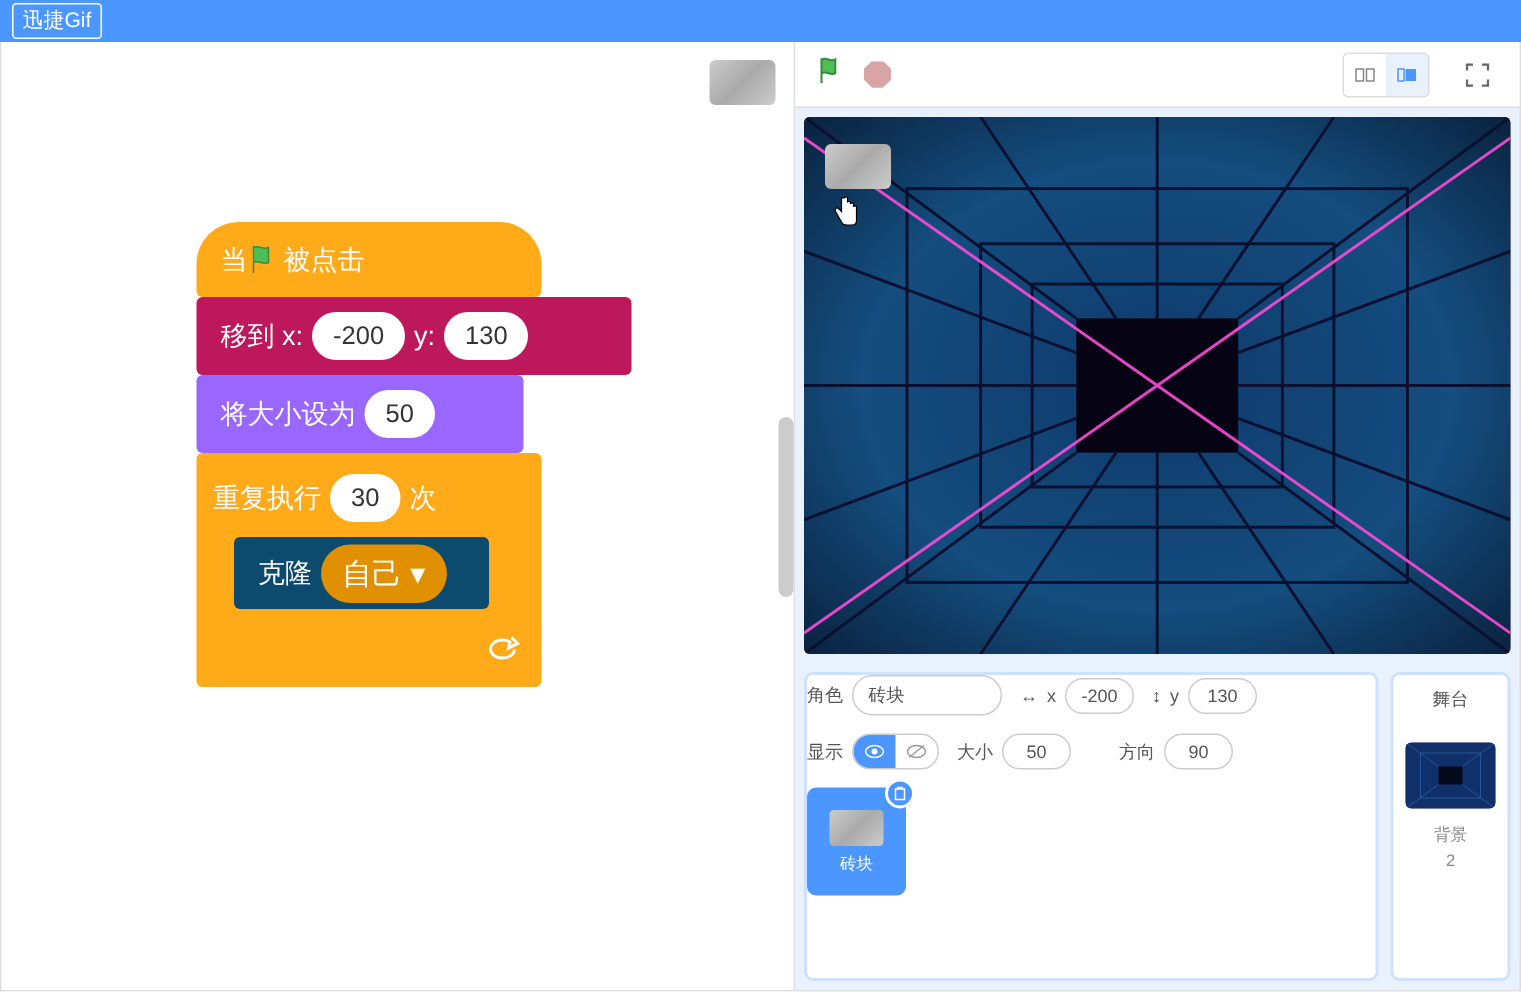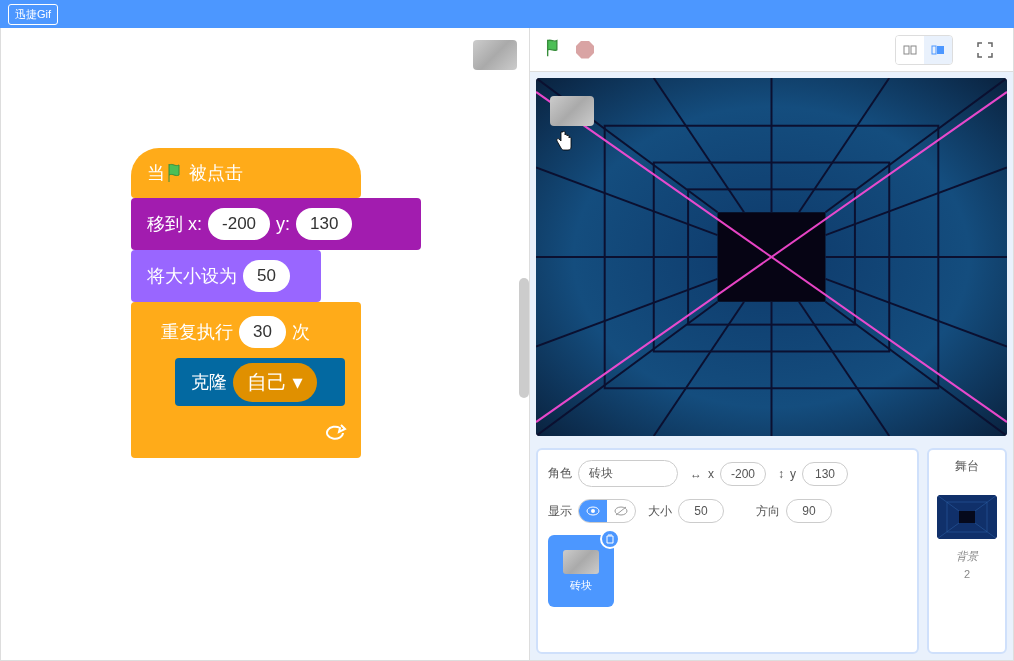--- a/index.html
+++ b/index.html
@@ -1,35 +1,35 @@
 <!DOCTYPE html>
 <html><head>
   <meta charset="utf-8">
   <style>
     * { box-sizing: border-box; margin: 0; padding: 0; font-family: "Microsoft YaHei", sans-serif; }
     body { background: #fff; width: 1014px; height: 661px; overflow: hidden; }
     
     .titlebar { height: 28px; background: #4C97FF; display: flex; align-items: center; padding: 0 8px; }
-    .titlebar-badge { padding: 2px 6px; border: 1px solid #fff; border-radius: 3px; color: #fff; font-size: 11px; }
+    .titlebar-badge { padding: 2px 6px; border: 1px solid #fff; border-radius: 3px; color: #fff; font-size: 14px; }
     
     .main { display: flex; height: 633px; }
     
     .editor-pane { width: 530px; background: #f9f9f9; position: relative; border: 1px solid #ddd; border-top: none; }
     .editor-canvas { position: absolute; inset: 0; background: #fff; }
     
     .sprite-thumb-tr { position: absolute; top: 12px; right: 12px; width: 44px; height: 30px; background: linear-gradient(135deg,#ccc,#aaa,#ccc); border-radius: 4px; }
     
     
     .blocks { position: absolute; top: 120px; left: 130px; }
     .blk { position: relative; color: #fff; font-size: 18px; font-weight: 500; display: flex; align-items: center; padding: 12px 16px; }
     .blk-hat { background: #FFAB19; border-radius: 28px 28px 4px 4px; width: 230px; height: 50px; }
-    .blk-motion { background: #a21caf; border-radius: 4px; width: 290px; height: 52px; }
-    .blk-looks { background: #9966FF; border-radius: 4px; width: 190px; height: 52px; }
-    .blk-control { background: #FFAB19; border-radius: 4px; width: 230px; padding: 14px 16px 52px 30px; }
-    .blk-clone { background: #0369a1; border-radius: 4px; width: 170px; height: 48px; margin-top: 10px; margin-left: 14px; }
+    .blk-motion { background: #be185d; border-radius: 4px; width: 290px; height: 52px; }
+    .blk-looks { background: #9966FF; border-radius: 4px; width: 218px; height: 52px; }
+    .blk-control { background: #FFAB19; border-radius: 4px; width: 230px; padding: 14px 16px 52px 11px; }
+    .blk-clone { background: #0c4a6e; border-radius: 4px; width: 170px; height: 48px; margin-top: 10px; margin-left: 14px; }
     .pill { background: #fff; color: #333; border-radius: 20px; padding: 6px 14px; margin: 0 6px; font-size: 17px; font-weight: 500; }
     .pill-dd { background: #e09000; color: #fff; border-radius: 20px; padding: 6px 14px; margin: 0 6px; font-size: 20px; }
     .flag-mini { width: 24px; height: 24px; display: inline-flex; align-items: center; }
     .repeat-arrow { position: absolute; bottom: 10px; right: 14px; }
     
     .vscroll { position: absolute; right: 0; top: 250px; width: 10px; height: 120px; background: #ccc; border-radius: 5px; }
     
     
     .right-col { flex: 1; display: flex; flex-direction: column; background: #E9F1FC; border: 1px solid #ddd; border-top: none; border-left: none; }
     
@@ -42,40 +42,40 @@
     .view-btn.active { background: #E9F1FC; }
     .fullscreen-btn { width: 28px; height: 28px; margin-left: 8px; display: flex; align-items: center; justify-content: center; cursor: pointer; }
     
     .stage { margin: 6px; height: 358px; background: #0a0620; position: relative; overflow: hidden; border-radius: 4px; }
     .stage svg { width: 100%; height: 100%; }
     .stage-sprite { position: absolute; top: 18px; left: 14px; width: 44px; height: 30px; background: linear-gradient(135deg,#ccc,#aaa,#ccc); border-radius: 4px; }
     .cursor-hand { position: absolute; top: 52px; left: 18px; font-size: 18px; }
     
     
     .bottom-panels { display: flex; gap: 8px; padding: 6px; flex: 1; }
-    .sprite-panel { flex: 1; background: #fff; border-radius: 6px; border: 2px solid #cfe0fb; padding: 10px; display: flex; flex-direction: column; }
+    .sprite-panel { flex: 1; background: #fff; border-radius: 6px; border: 2px solid #cfe0fb; display: flex; flex-direction: column; }
     .stage-panel { width: 80px; background: #fff; border-radius: 6px; border: 2px solid #cfe0fb; padding: 8px; display: flex; flex-direction: column; align-items: center; }
     
     .sprite-info-row { display: flex; align-items: center; gap: 12px; margin-bottom: 12px; font-size: 12px; color: #555; }
     .info-field { display: flex; align-items: center; gap: 6px; }
     .rounded-input { border: 1px solid #ccc; border-radius: 14px; padding: 4px 10px; font-size: 12px; color: #555; min-width: 46px; text-align: center; }
     .name-input { min-width: 100px; text-align: left; }
     .eye-btns { display: flex; border: 1px solid #ccc; border-radius: 14px; overflow: hidden; }
     .eye-btn { width: 28px; height: 22px; display: flex; align-items: center; justify-content: center; font-size: 12px; }
     .eye-btn.on { background: #4C97FF; color: #fff; }
     
     .sprite-list { display: flex; gap: 8px; }
     .sprite-card { width: 66px; height: 72px; background: #4C97FF; border-radius: 6px; position: relative; display: flex; flex-direction: column; align-items: center; justify-content: center; gap: 4px; }
     .sprite-card-thumb { width: 36px; height: 24px; background: linear-gradient(135deg,#ccc,#aaa,#ccc); border-radius: 3px; }
     .sprite-card-label { font-size: 11px; color: #fff; }
     .sprite-card-close { position: absolute; top: -6px; right: -6px; width: 20px; height: 20px; background: #4C97FF; border: 2px solid #fff; border-radius: 50%; display: flex; align-items: center; justify-content: center; color: #fff; font-size: 11px; }
     
     .stage-panel-title { font-size: 12px; color: #555; margin-bottom: 20px; font-family: Liberation Serif, serif; }
     .stage-thumb { width: 60px; height: 44px; background: #0a1850; border-radius: 4px; position: relative; overflow: hidden; }
-    .stage-panel-label { font-size: 11px; color: #888; margin-top: 10px; font-style: italic; }
+    .stage-panel-label { font-size: 11px; color: #888; margin-top: 10px; }
     .stage-panel-count { font-size: 11px; color: #888; margin-top: 4px; }
     
     .updown-icon { display: inline-block; }
   </style>
 </head>
 <body>
 
 <div class="titlebar">
   <span class="titlebar-badge">迅捷Gif</span>
 </div>

